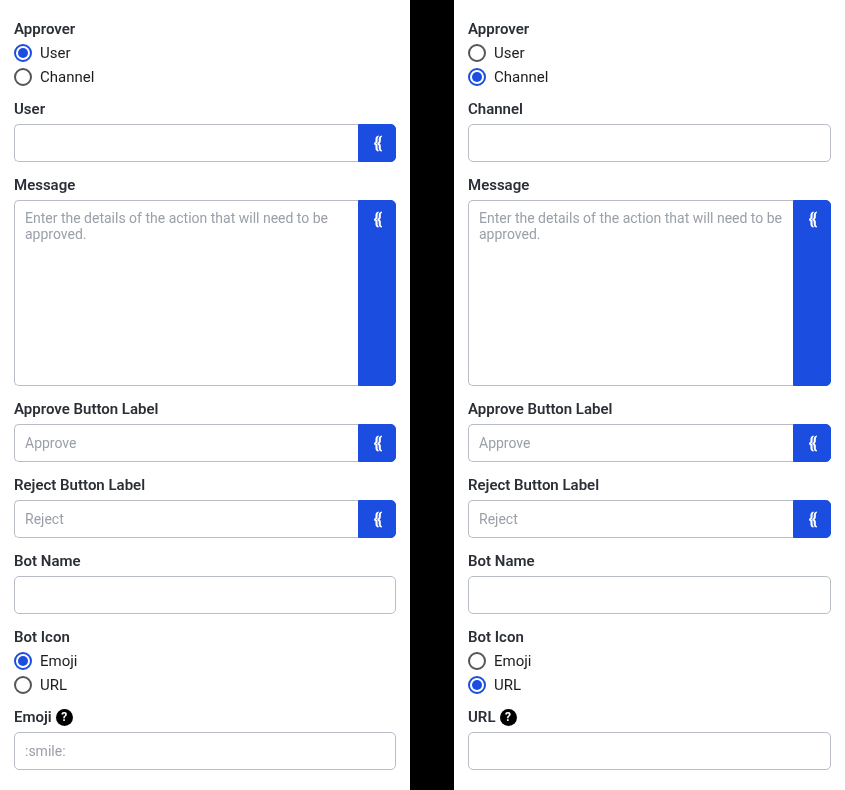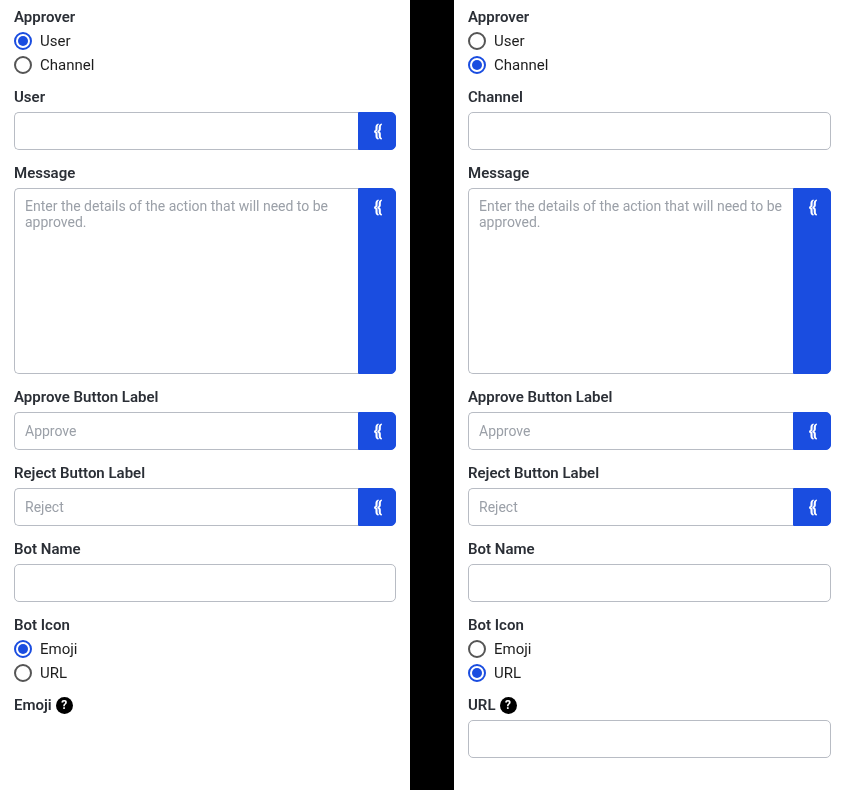--- a/index.html
+++ b/index.html
@@ -16,21 +16,21 @@
       height: 790px;
       overflow: hidden;
     }
     .container {
       display: flex;
       width: 100%;
       height: 100%;
     }
     .panel {
       background: #ffffff;
-      padding: 8px 14px 14px 14px;
+      padding: 20px 14px 14px 14px;
       overflow-y: auto;
     }
     .panel-left {
       width: 410px;
       margin-right: 0;
     }
     .gap {
       width: 44px;
       background: #000;
       flex-shrink: 0;
@@ -210,20 +210,23 @@
         <span class="radio"></span>
         <span class="radio-label">URL</span>
       </div>
     </div>
 
     <div class="group">
       <div class="field-label">
         <span>Emoji</span>
         <span class="help-icon">?</span>
       </div>
+      <div class="input-wrap">
+        <input type="text" class="text-input" placeholder=":smile:" style="">
+      </div>
     </div>
 
   </div>
 
   <div class="gap"></div>
 
   <div class="panel panel-right">
 
     <div class="group">
       <div class="field-label">Approver</div>

